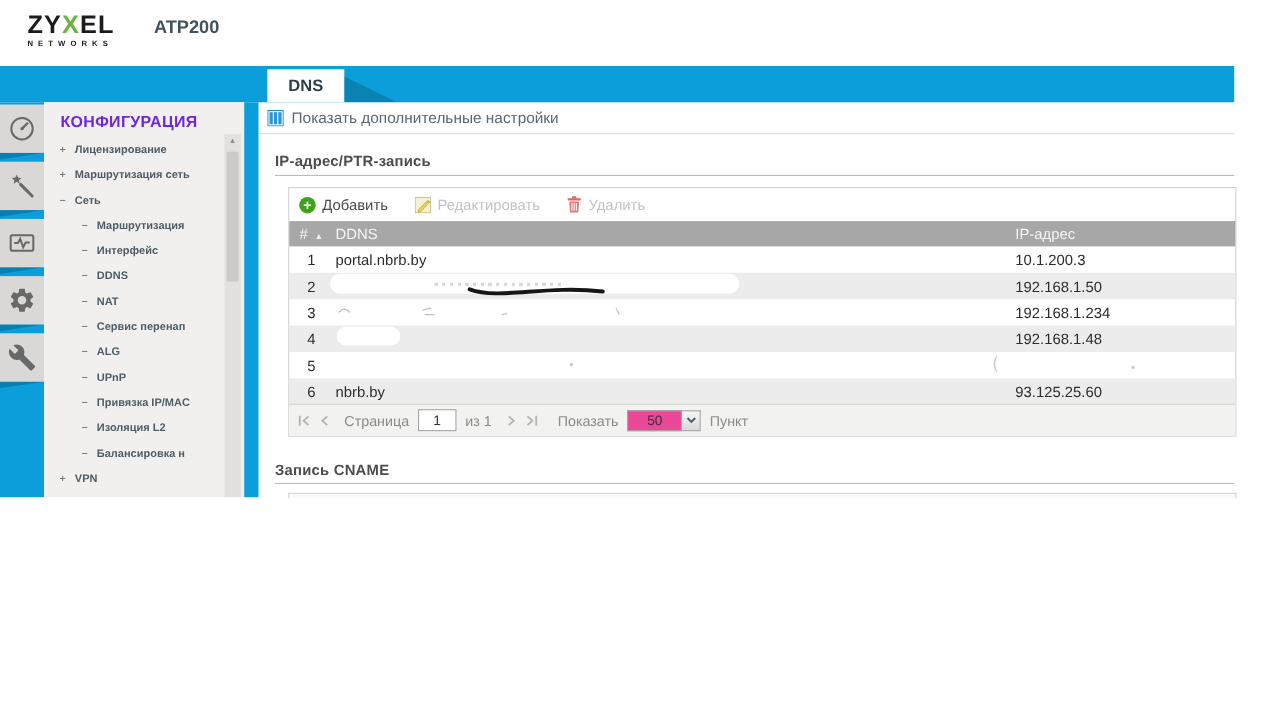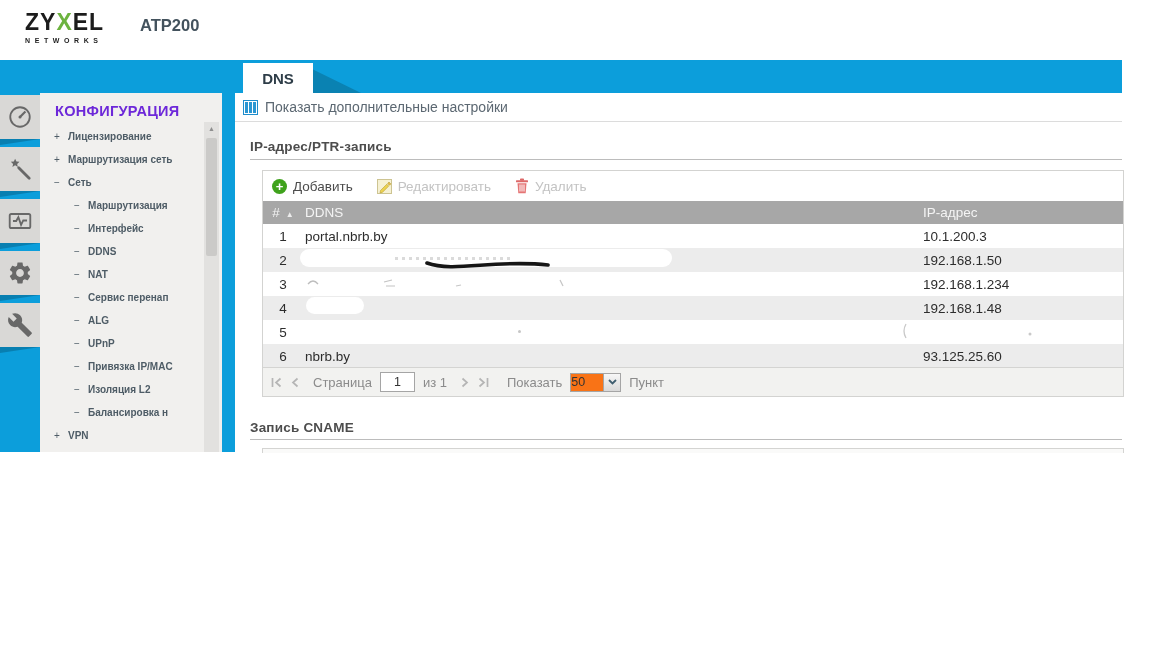--- a/index.html
+++ b/index.html
@@ -56,22 +56,22 @@
   .sort::after{content:"▲";font-size:8px;color:#ededed;margin-left:6px;}
   .trow{height:24px;display:flex;align-items:center;font-size:13.5px;color:#2d2d2d;cursor:pointer;}
   .trow.alt{background:#ececec;}
   .pager{position:absolute;left:0;right:0;bottom:0;height:28px;background:#f2f2f0;border-top:1px solid #d4d4d2;
          display:flex;align-items:center;padding-left:8px;font-size:13px;color:#8b8b8b;margin-top:16px;}
   .pager svg{flex:none;}
   .pg-gap-s{margin-right:8px;} .pg-gap-m{margin-right:12px;} .pg-gap-l{margin-right:18px;}
   .pg-input{width:33px;height:18px;border:1px solid #a5a5a5;font-size:12.5px;color:#333;text-align:center;
          font-family:"Liberation Sans",sans-serif;background:#fff;padding:0;}
   .pgsize{display:flex;height:19px;cursor:pointer;}
-  .pgsize .val{width:34px;border:1px solid #a5a5a5;background:#f97316;font-size:12.5px;color:#333;
-         text-align:left;line-height:17px;box-sizing:border-box;}
+  .pgsize .val{width:50px;border:1px solid #a5a5a5;background:#ec4899;font-size:12.5px;color:#333;
+         text-align:center;line-height:17px;box-sizing:border-box;}
   .pgsize .btn{width:17px;border:1px solid #a5a5a5;border-left:none;box-sizing:border-box;
          background:linear-gradient(#f7f7f7,#d9d9d9);display:flex;align-items:center;justify-content:center;}
   .panel2{position:absolute;left:262px;top:448px;width:862px;height:5px;border:1px solid #d4d4d2;
          border-bottom:none;background:#fafaf9;box-sizing:border-box;}
   
   .art{position:absolute;pointer-events:none;}
   .blob{background:#fff;border-radius:9px;}
   .residue{position:absolute;left:95px;top:8px;width:115px;height:3px;opacity:.85;
          background:repeating-linear-gradient(90deg,#d4d4d4 0 3px,transparent 3px 7px);}
   .dot{width:3px;height:3px;border-radius:50%;background:#c6c6c6;}

